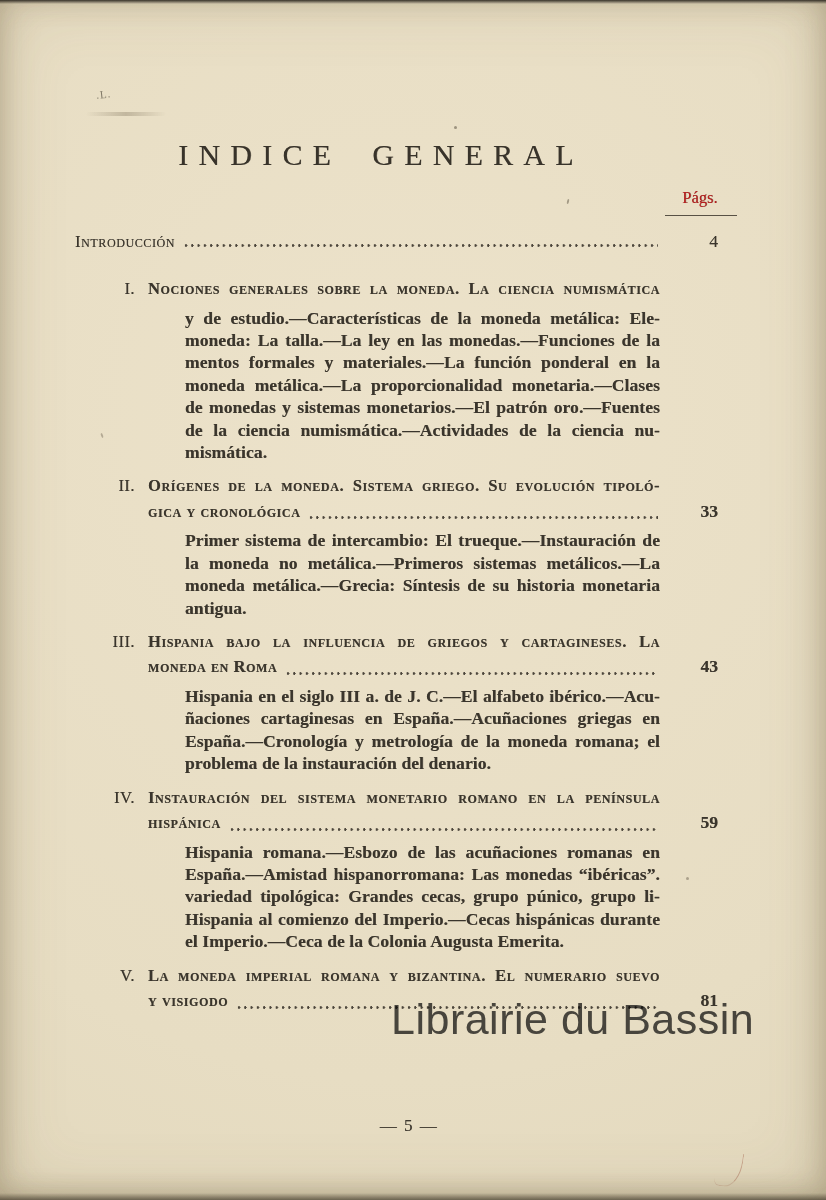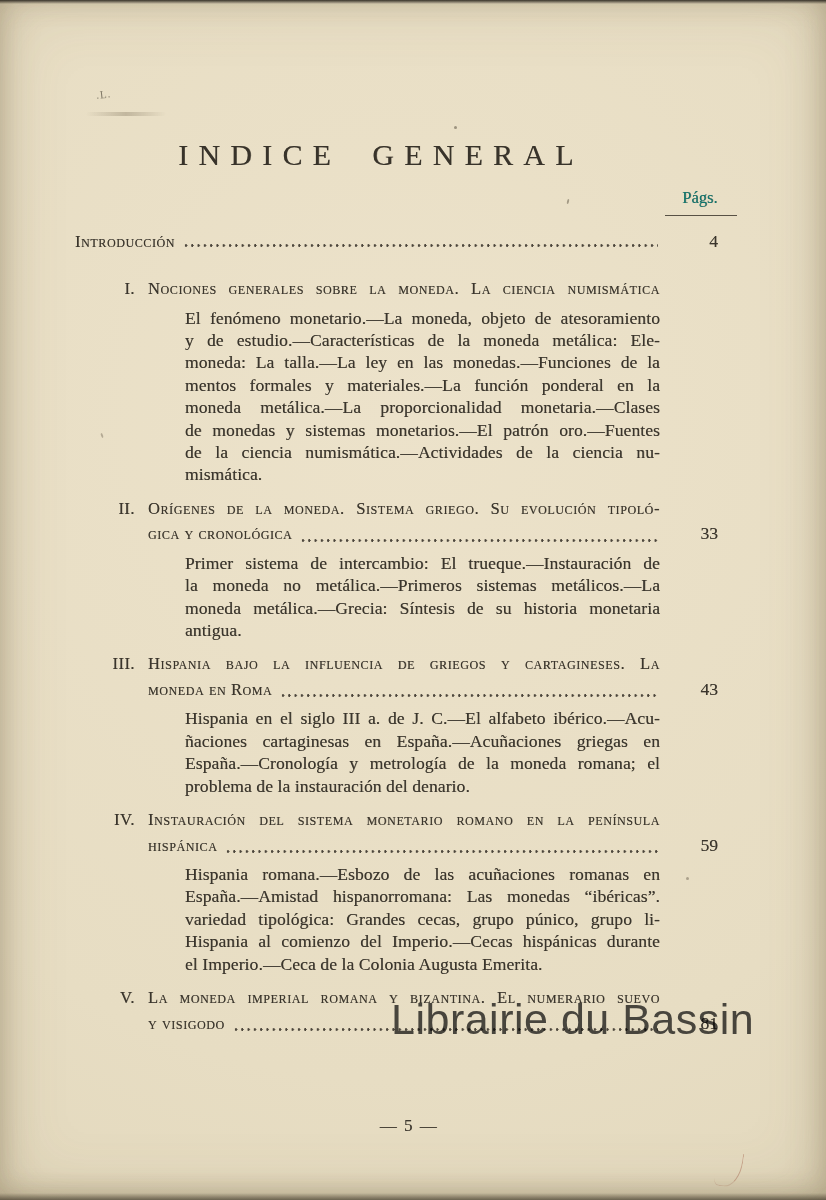--- a/index.html
+++ b/index.html
@@ -23,35 +23,35 @@
 
   .printed { text-shadow: 0.3px 0 0 rgba(58,52,43,0.55); }
 
   .title {
     position:absolute; top:138px; left:0; width:762px; margin:0;
     text-align:center; font-weight:normal;
     font-size:30px; letter-spacing:0.34em; word-spacing:0.45em;
     color:#38332a;
   }
   .pags { position:absolute; top:188px; left:660px; width:80px; text-align:center;
-    font-size:16.5px; color:#0f766e; }
+    font-size:16.5px; color:#b91c1c; }
   .pags-rule { position:absolute; top:215px; left:665px; width:72px; height:0;
     border-top:1.6px solid rgba(62,56,46,0.85); }
 
   .toc { position:absolute; left:75px; top:231px; width:643px; }
   .row { display:flex; align-items:baseline; }
   .label, .ht, .h-line { font-variant: small-caps; font-size:16.5px; letter-spacing:0.6px; }
   .ht { white-space:nowrap; }
   .h-line { line-height:24.5px; text-align:justify; text-align-last:justify; margin-right:58px; }
   .h-last { line-height:24.5px; }
   .entry { display:flex; margin-top:11px; }
   .intro-row + .entry { margin-top:25px; }
   .num { width:60px; text-align:right; font-size:16.5px; letter-spacing:0.5px;
     line-height:24.5px; flex:none; }
-  .body { flex:1; margin-left:13px; min-width:0; }
+  .body { flex:1; margin-left:13px; min-width:0;font-weight:bold; }
   .summary { margin-left:37px; margin-right:58px; margin-top:5px; }
   .para-line { font-size:17.5px; line-height:22.4px; letter-spacing:0.1px;
     text-align:justify; text-align-last:justify; }
   .para-line.final { text-align-last:left; }
   .pg { width:58px; text-align:right; font-size:17.5px; flex:none; }
   .dots { flex:1; align-self:flex-end; height:7px; margin:0 2px 3px 9px;
     background-image: radial-gradient(circle at 2px 3.5px, rgba(58,52,43,0.9) 1.05px, rgba(58,52,43,0) 1.5px);
     background-size:6.3px 7px; background-repeat:repeat-x; }
 
   .watermark {
@@ -99,21 +99,20 @@
     <div class="row intro-row">
       <span class="label">Introducción</span>
       <span class="dots"></span>
       <span class="pg">4</span>
     </div>
     <div class="entry">
       <div class="num">I.</div>
       <div class="body">
         <div class="h-line">Nociones generales sobre la moneda. La ciencia numismática</div>
         <div class="summary">
-          <div class="para-line">El fenómeno monetario.—La moneda, objeto de atesoramiento</div>
           <div class="para-line">y de estudio.—Características de la moneda metálica: Ele-</div>
           <div class="para-line">moneda: La talla.—La ley en las monedas.—Funciones de la</div>
           <div class="para-line">mentos formales y materiales.—La función ponderal en la</div>
           <div class="para-line">moneda metálica.—La proporcionalidad monetaria.—Clases</div>
           <div class="para-line">de monedas y sistemas monetarios.—El patrón oro.—Fuentes</div>
           <div class="para-line">de la ciencia numismática.—Actividades de la ciencia nu-</div>
           <div class="para-line final">mismática.</div>
         </div>
       </div>
     </div>

